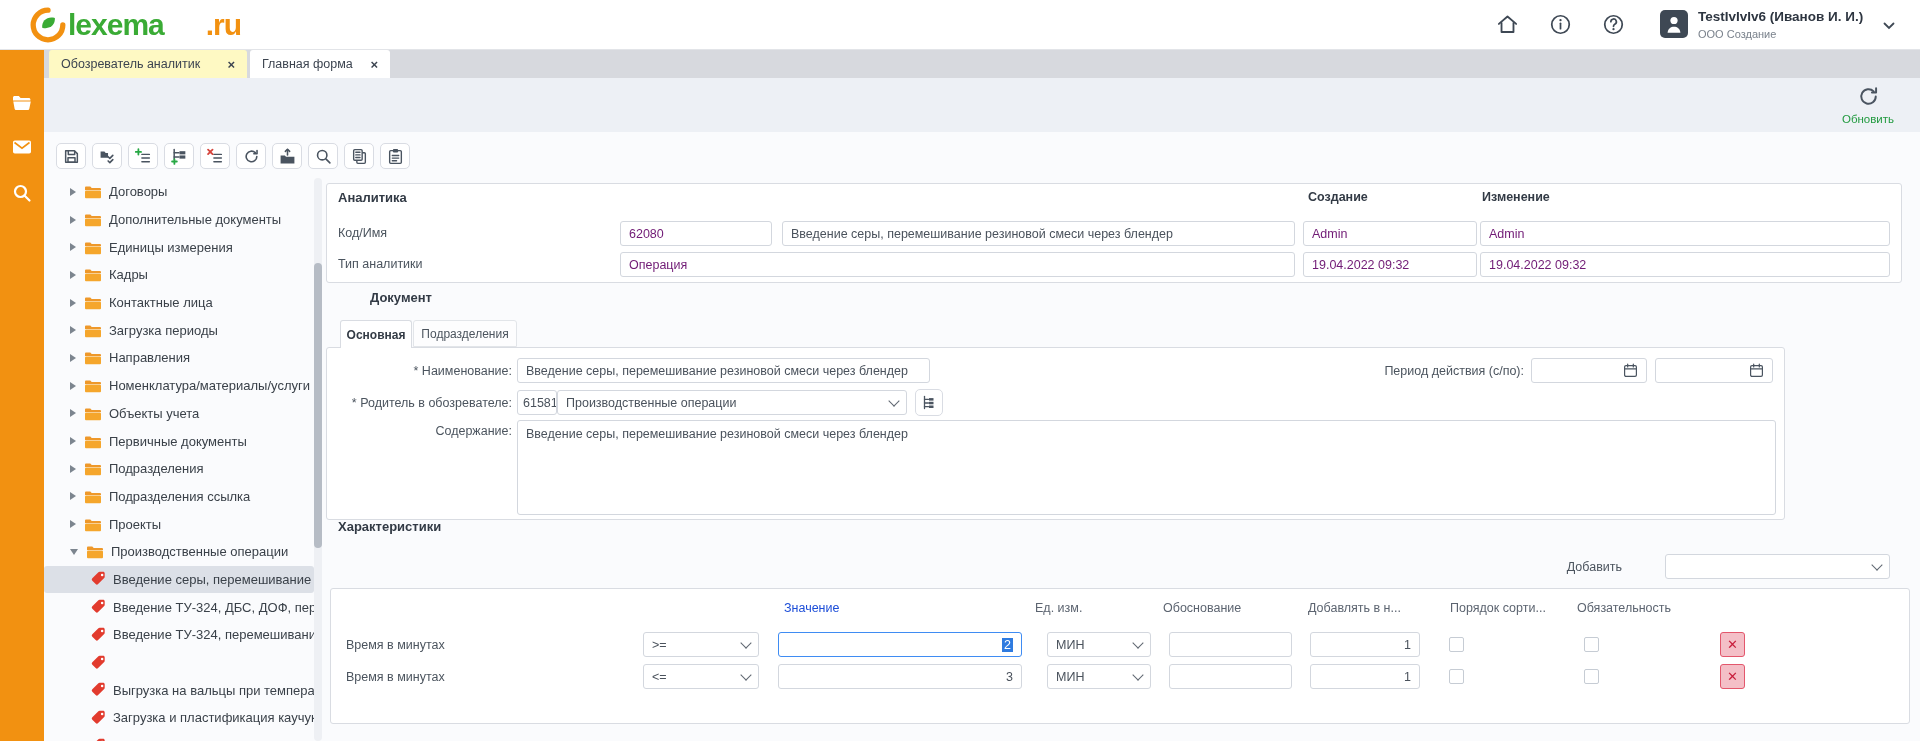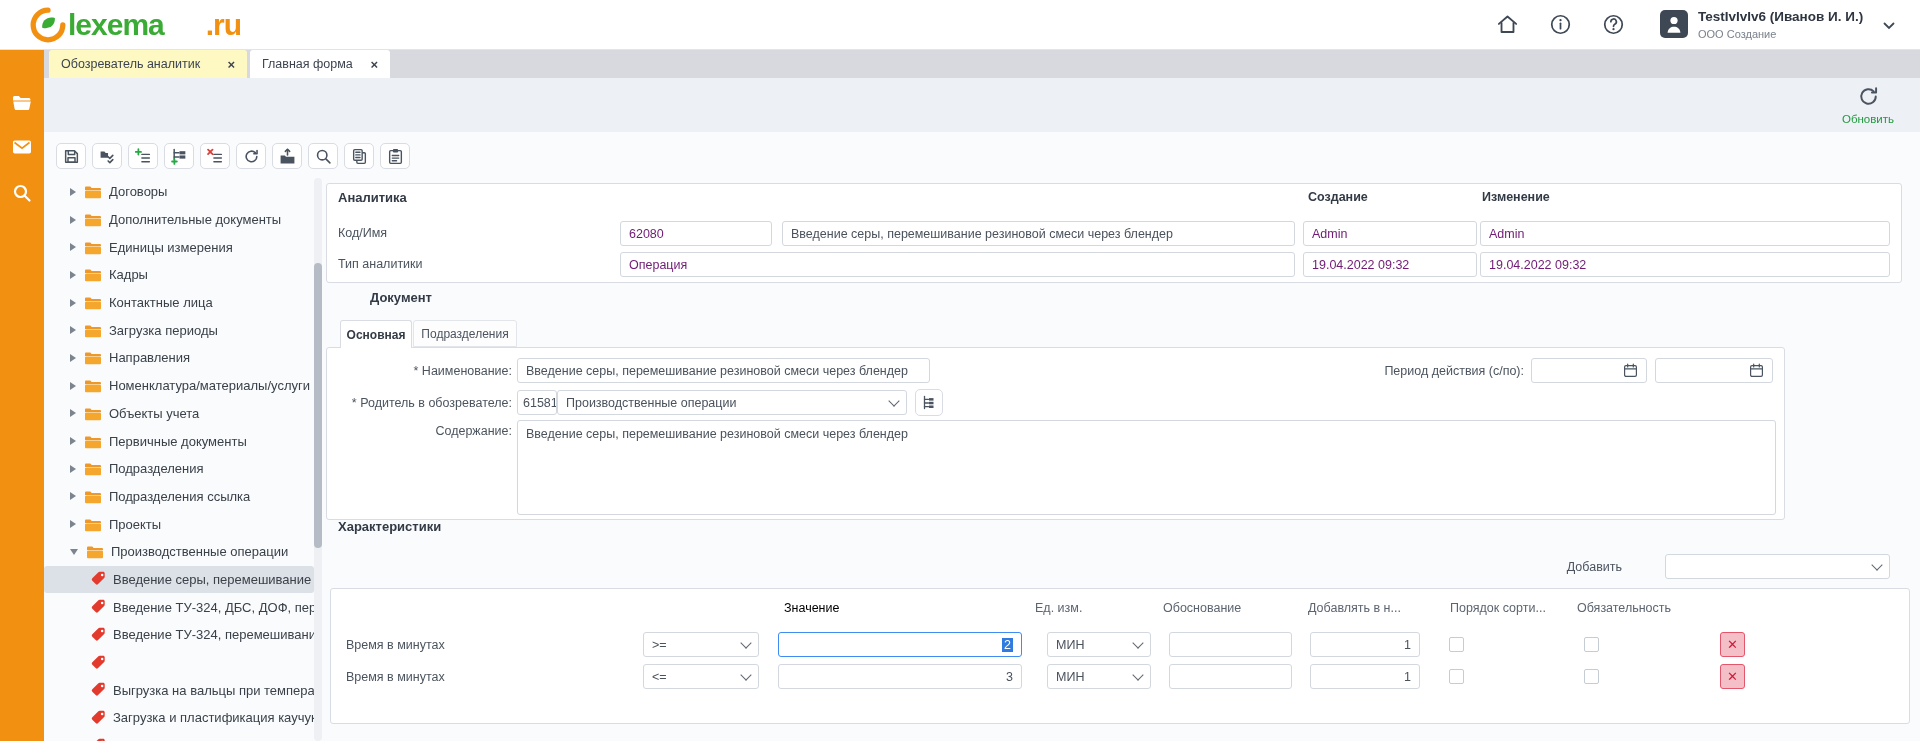--- a/index.html
+++ b/index.html
@@ -469,21 +469,21 @@
   <div class="sec-title" style="left:338px;top:519px;">Характеристики</div>
 
   <div class="lbl r" style="left:1500px;top:560px;width:122px;">Добавить</div>
   <div class="sel" style="left:1665px;top:554px;width:225px;">
     <span></span>
     <i class="chev"></i>
   </div>
 
   <div class="panel" style="left:330px;top:588px;width:1580px;height:136px;"></div>
 
-  <div class="lbl" style="left:784px;top:601px;color:#000000;">Значение</div>
+  <div class="lbl" style="left:784px;top:601px;color:#1d4ed8;">Значение</div>
   <div class="lbl" style="left:1035px;top:601px;color:#5c6470;">Ед. изм.</div>
   <div class="lbl" style="left:1163px;top:601px;color:#5c6470;">Обоснование</div>
   <div class="lbl" style="left:1308px;top:601px;color:#5c6470;">Добавлять в н...</div>
   <div class="lbl" style="left:1450px;top:601px;color:#5c6470;">Порядок сорти...</div>
   <div class="lbl" style="left:1577px;top:601px;color:#5c6470;">Обязательность</div>
 
   <div class="lbl" style="left:346px;top:638px;">Время в минутах</div>
   <div class="sel" style="left:643px;top:632px;width:116px;">
     <span>&gt;=</span>
     <i class="chev"></i>

